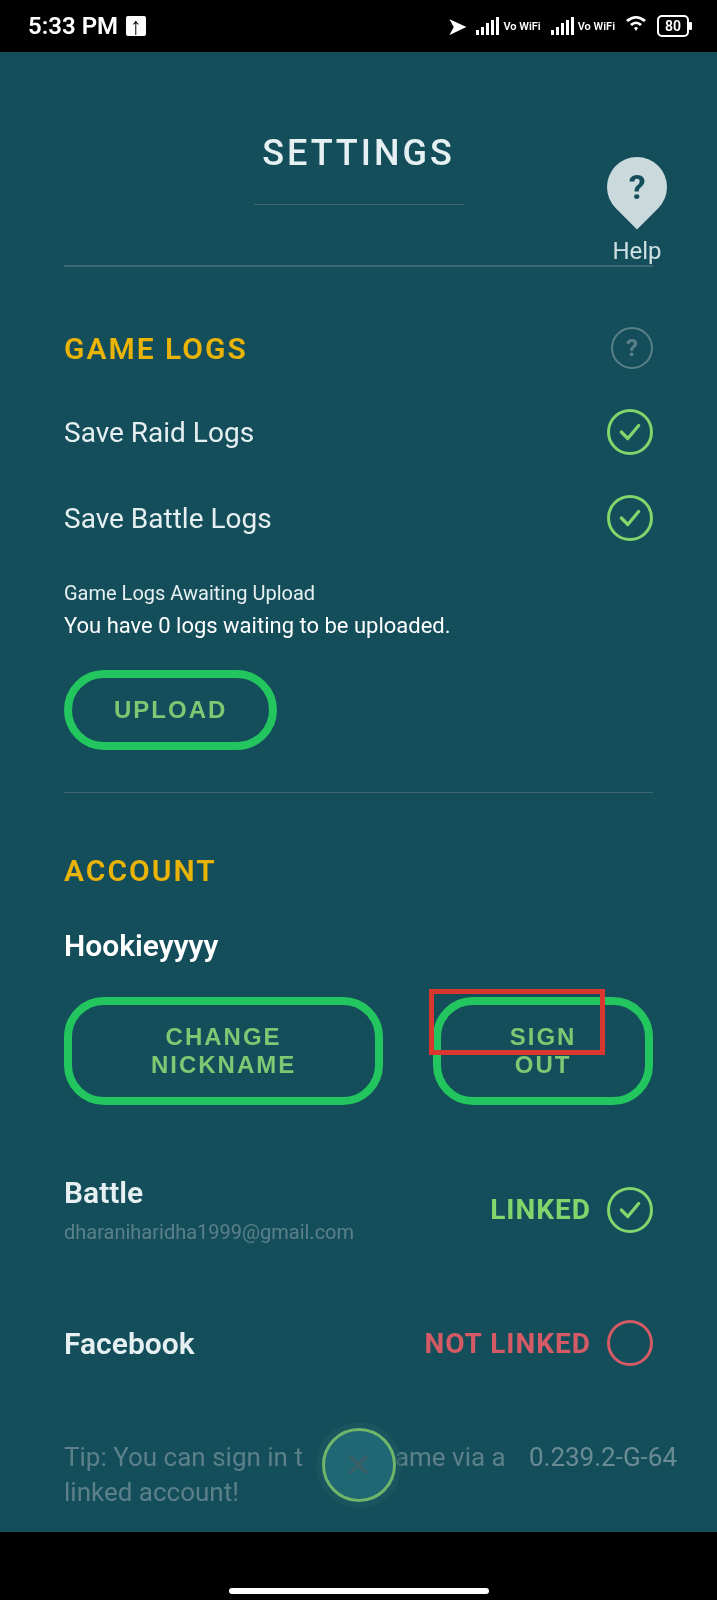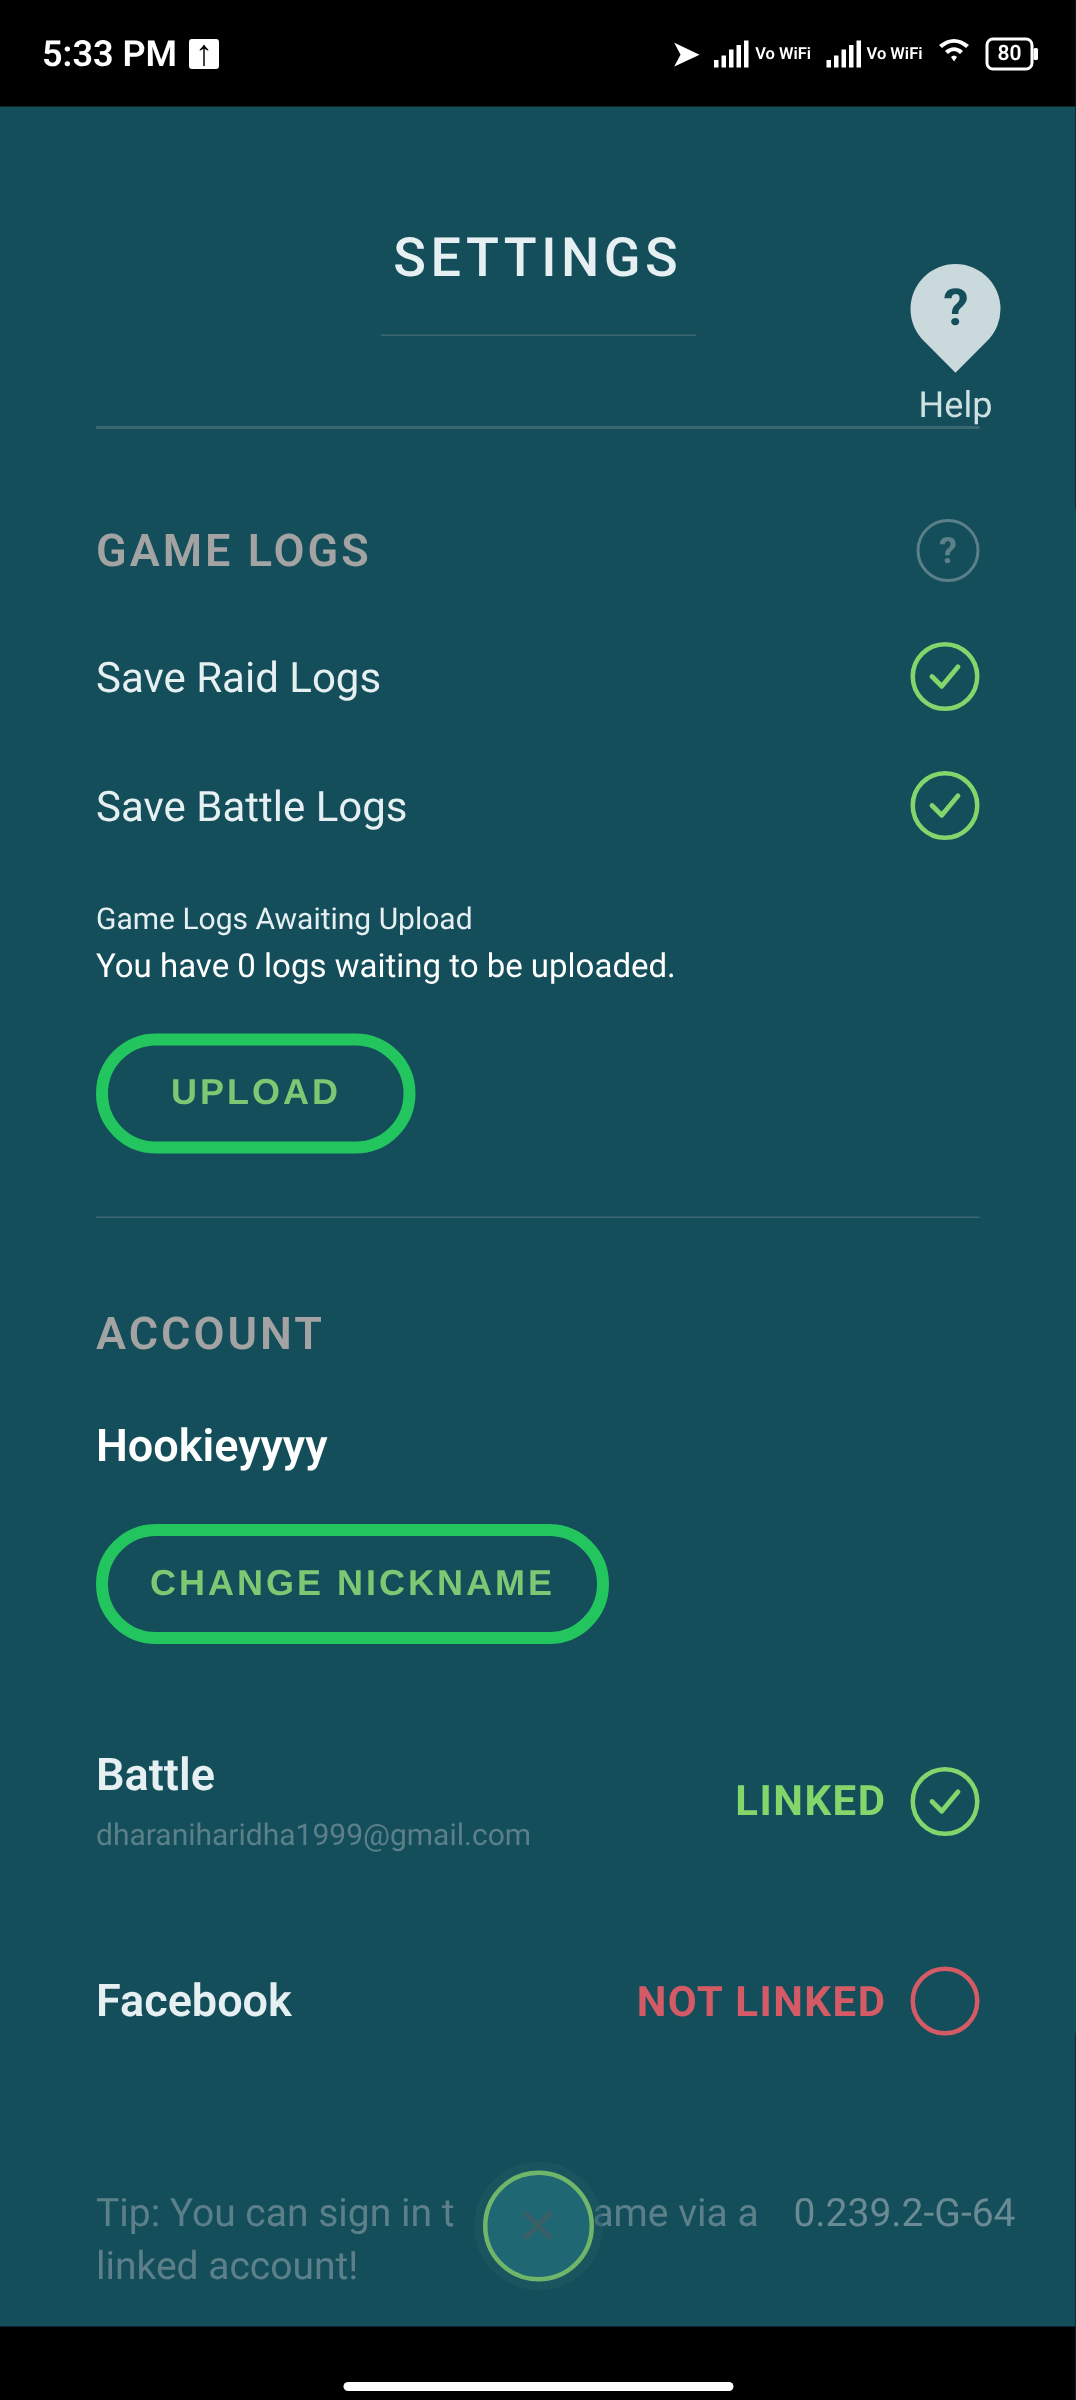--- a/index.html
+++ b/index.html
@@ -5,21 +5,21 @@
   * { box-sizing: border-box; margin: 0; padding: 0; }
   body {
     width: 717px;
     height: 1600px;
     background: #000;
     font-family: -apple-system, BlinkMacSystemFont, "Segoe UI", Roboto, sans-serif;
     overflow: hidden;
     position: relative;
   }
   .status-bar {
-    height: 71px;
+    height: 52px;
     background: #000;
     color: #fff;
     display: flex;
     align-items: center;
     justify-content: space-between;
     padding: 0 28px;
     font-size: 24px;
     font-weight: 600;
   }
   .status-left { display: flex; align-items: center; gap: 8px; }
@@ -93,21 +93,21 @@
   }
   .section-rule {
     height: 1px; background: #3d6873; margin: 42px 0 60px;
   }
   .section-head {
     display: flex; align-items: center; justify-content: space-between;
     margin-bottom: 40px;
   }
   .section-title {
     font-size: 30px; font-weight: 600; letter-spacing: 2px;
-    color: #a3a3a3;
+    color: #eab308;
   }
   .help-circle {
     width: 42px; height: 42px; border: 2px solid #5c8089;
     border-radius: 50%; display: flex; align-items:center; justify-content:center;
     color: #5c8089; font-size: 24px; font-weight: 700;
   }
   .row {
     display: flex; align-items: center; justify-content: space-between;
     margin-bottom: 40px;
   }
@@ -268,20 +268,24 @@
     <div class="section-rule"></div>
 
     <div class="section-head">
       <div class="section-title">ACCOUNT</div>
     </div>
 
     <div class="account-name">Hookieyyyy</div>
 
     <div class="btn-row">
       <button class="pill-btn nickname-btn">CHANGE NICKNAME</button>
+      <div class="signout-wrap">
+        <button class="pill-btn signout-btn">SIGN OUT</button>
+        <div class="red-box"></div>
+      </div>
     </div>
 
     <div class="provider-row">
       <div>
         <div class="provider-name">Battle</div>
         <div class="provider-sub">dharaniharidha1999@gmail.com</div>
       </div>
       <div class="linked-wrap">
         <span class="linked-text">LINKED</span>
         <div class="check-on">

